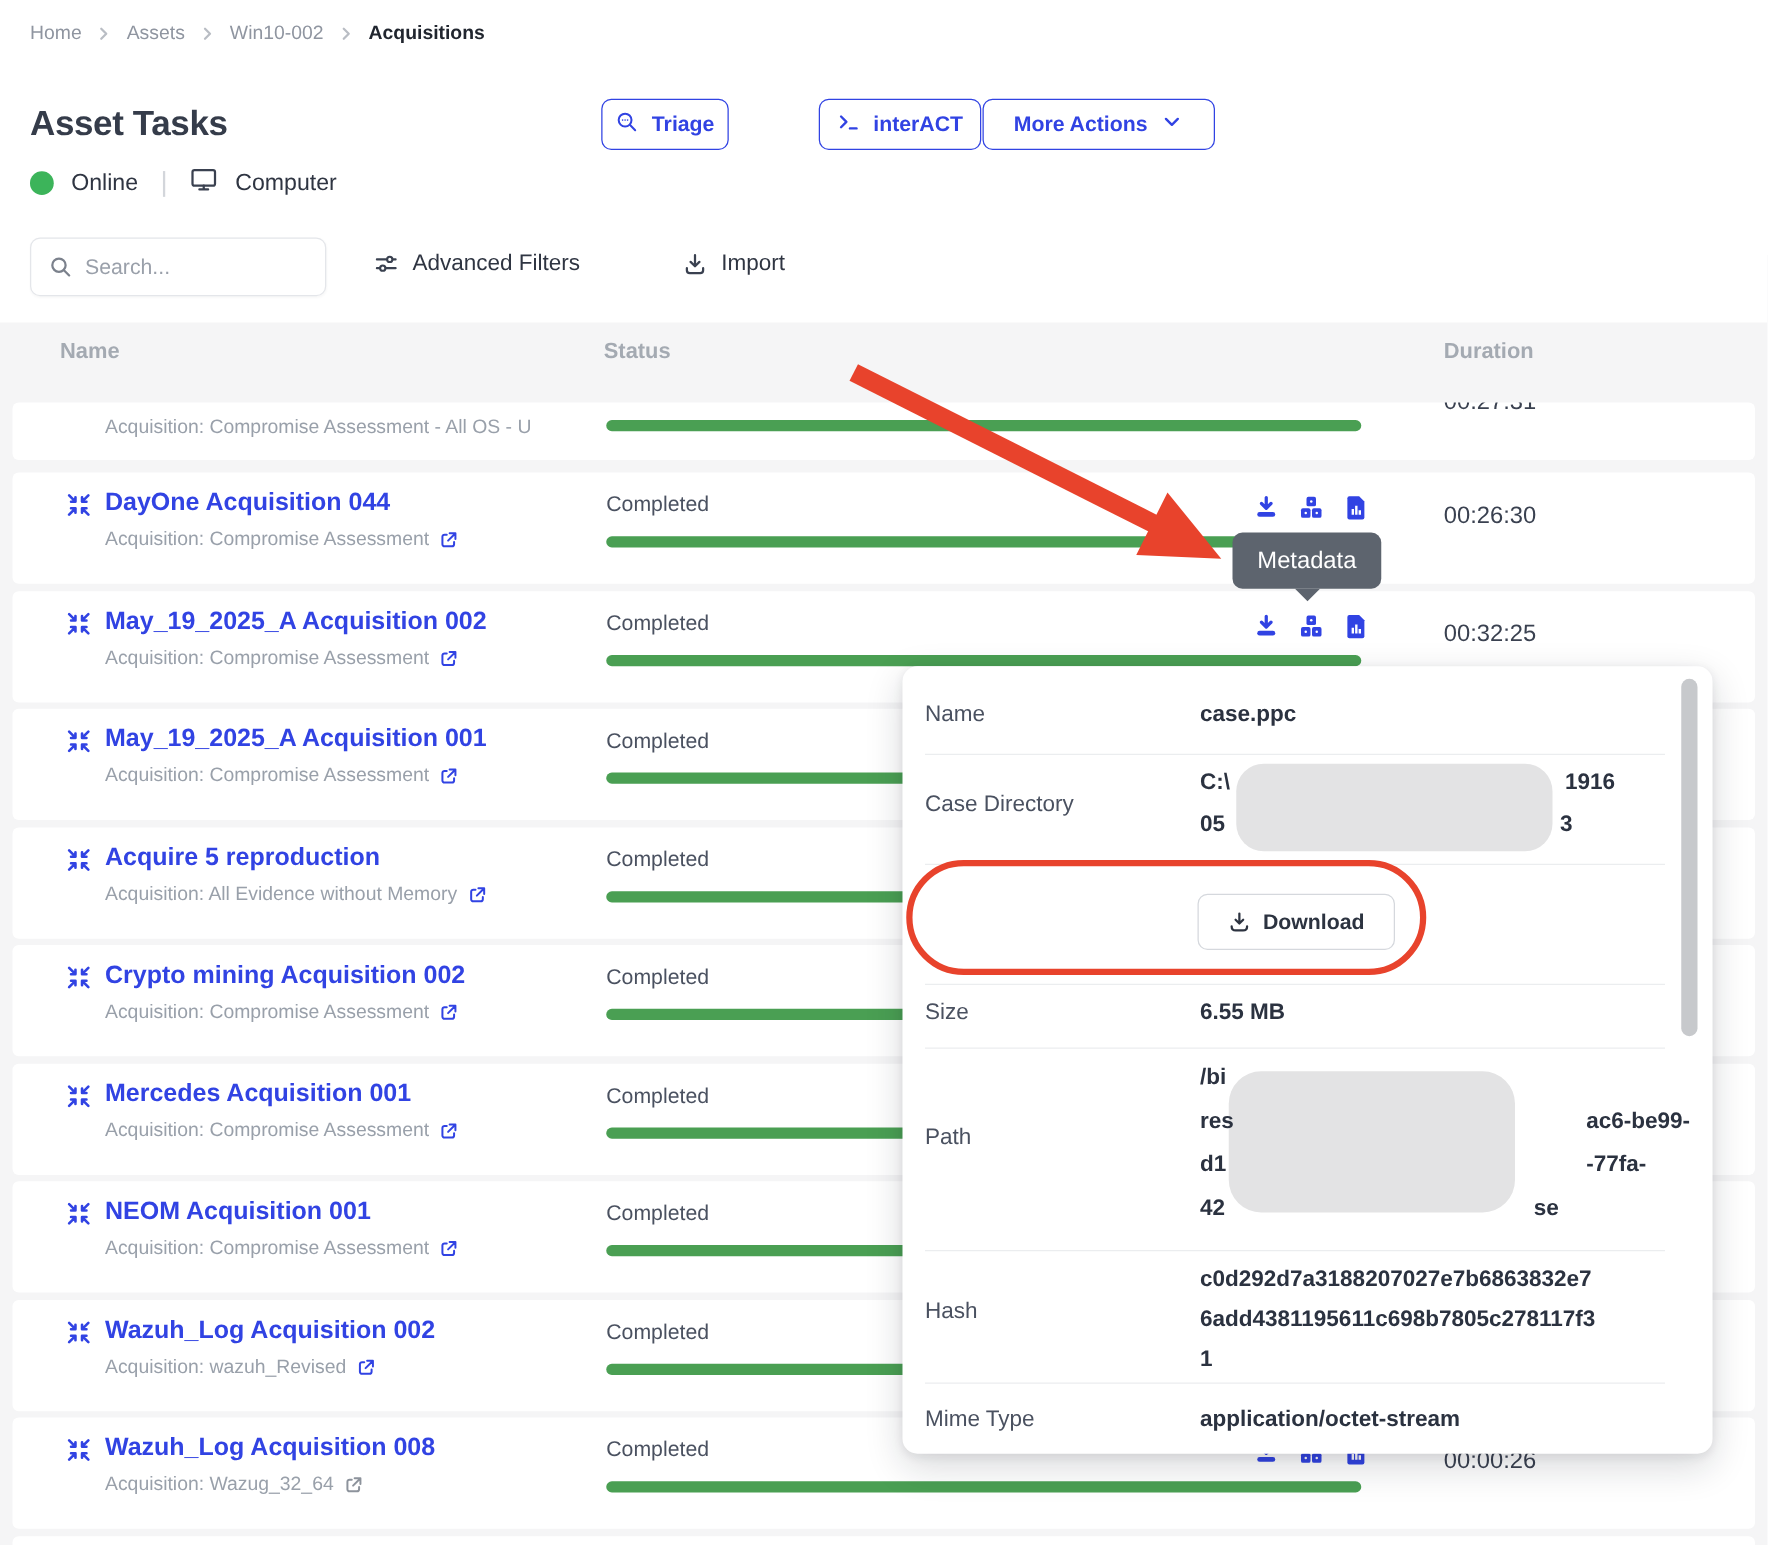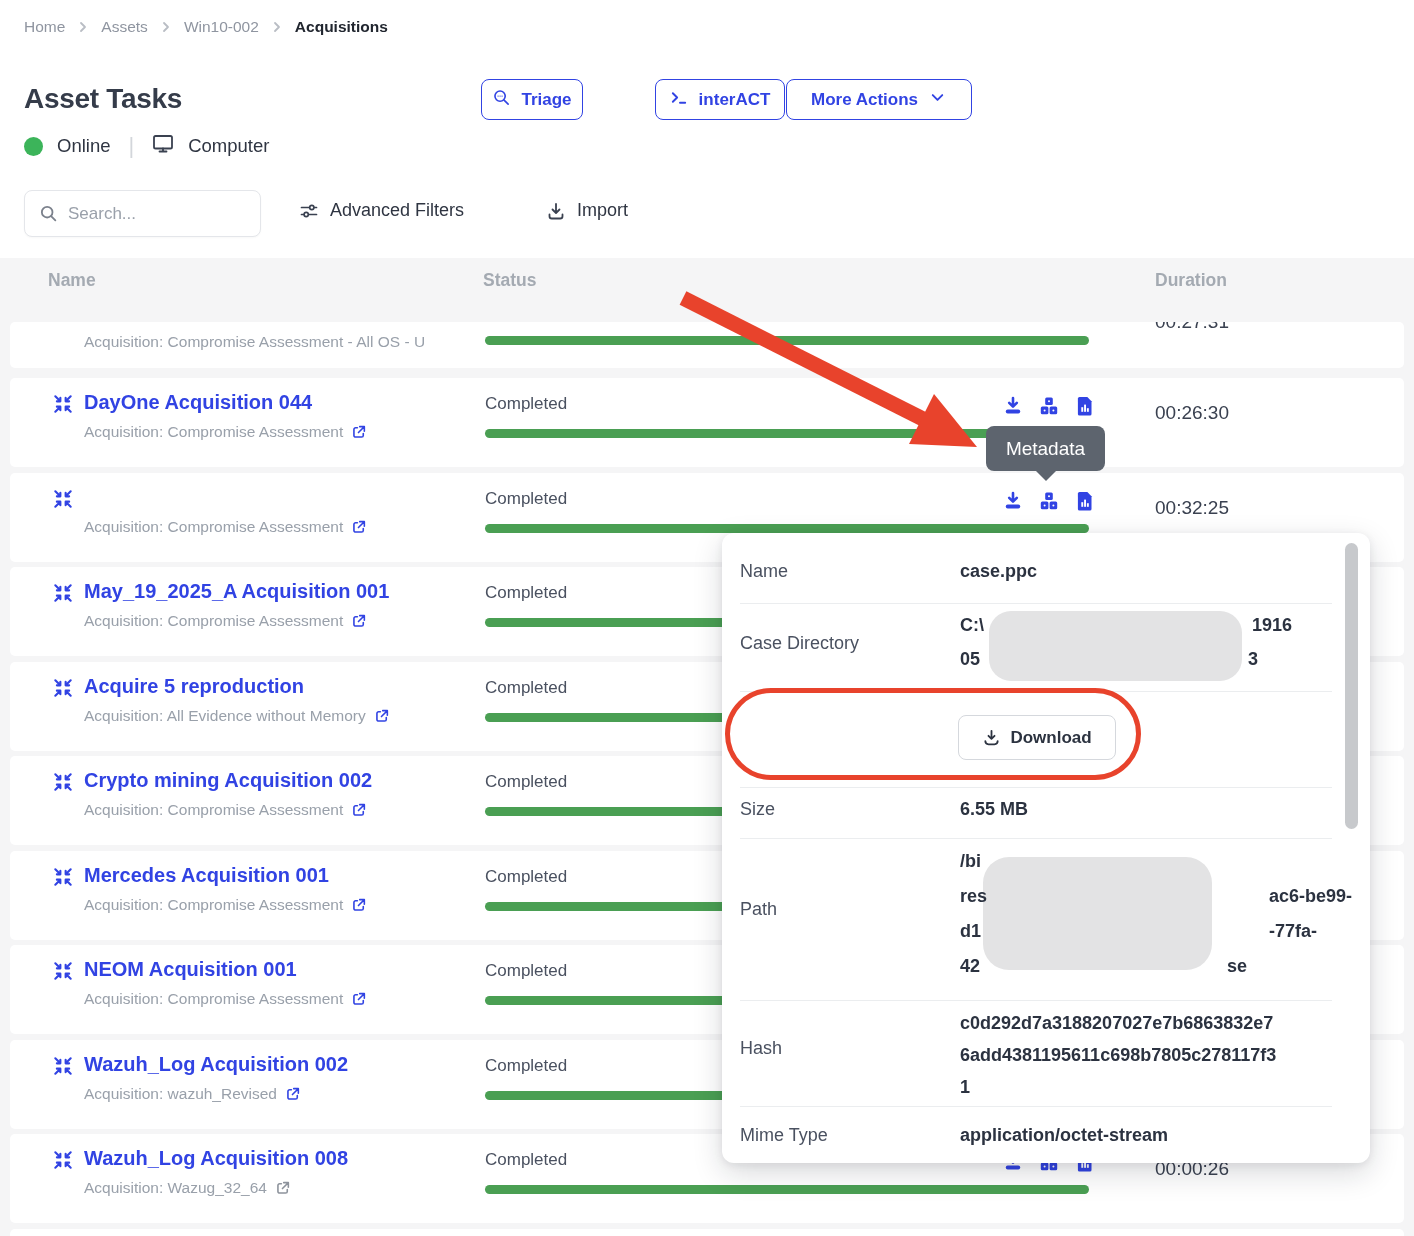--- a/index.html
+++ b/index.html
@@ -243,20 +243,21 @@
     </div>
     <div class="row-dur">00:26:30</div>
   </div>
       <div class="row">
     <span class="task-icon"><svg viewBox="0 0 20 20" fill="none" stroke="currentColor" stroke-width="1.9" stroke-linecap="round" stroke-linejoin="round">
             <path d="M3 3l4.6 4.6M7.6 4.4v3.2H4.4"></path>
             <path d="M17 3l-4.6 4.6M12.4 4.4v3.2h3.2"></path>
             <path d="M3 17l4.6-4.6M4.4 12.4h3.2v3.2"></path>
             <path d="M17 17l-4.6-4.6M15.6 12.4h-3.2v3.2"></path>
           </svg></span>
+    <a class="row-title">May_19_2025_A Acquisition 002</a>
     <div class="row-sub">
       <span class="sub-text">Acquisition: Compromise Assessment</span>
       <svg class="ext" viewBox="0 0 18 18" fill="none" stroke="currentColor" stroke-width="1.8" stroke-linecap="round" stroke-linejoin="round">
             <path d="M7.2 4.2H5.2A1.9 1.9 0 0 0 3.3 6.1v6.7a1.9 1.9 0 0 0 1.9 1.9h6.7a1.9 1.9 0 0 0 1.9-1.9v-2"></path>
             <path d="M9.8 3h5.2v5.2M14.6 3.4L8.4 9.6"></path>
           </svg>
     </div>
     <div class="row-status">Completed</div>
     <div class="bar" style="width: 604px;"></div>
     <div class="row-actions">

